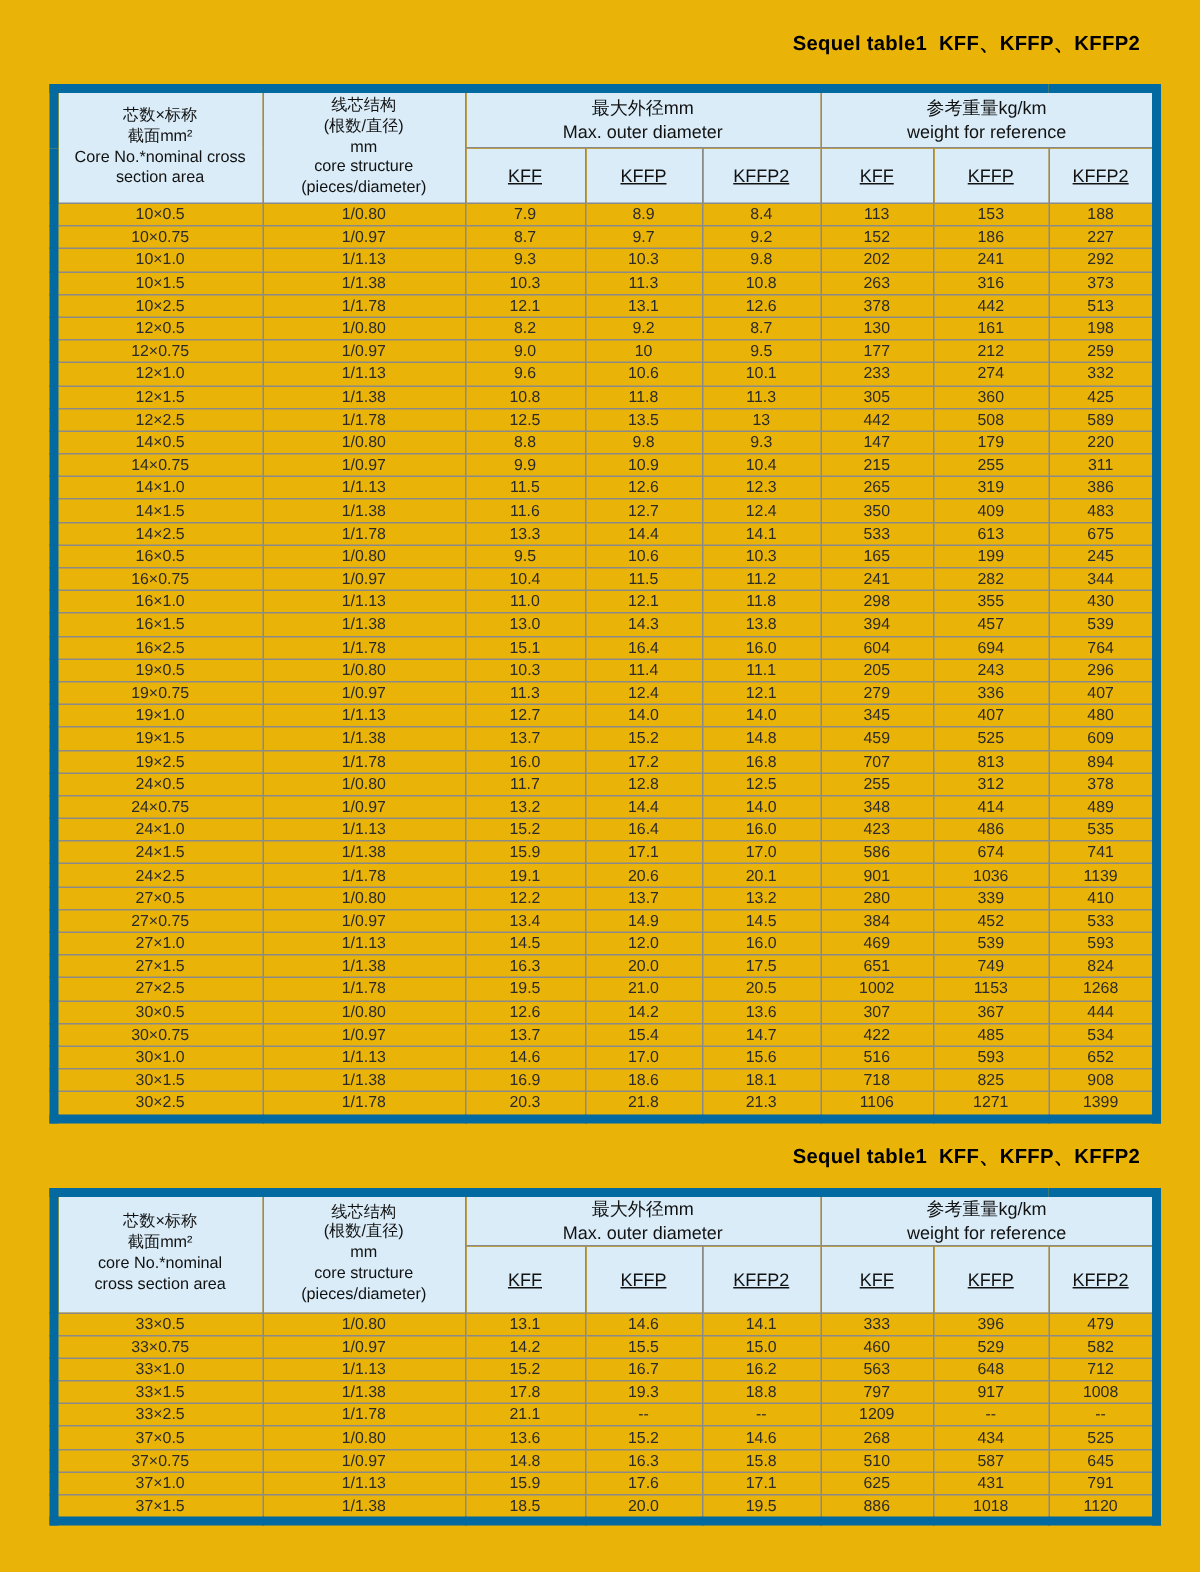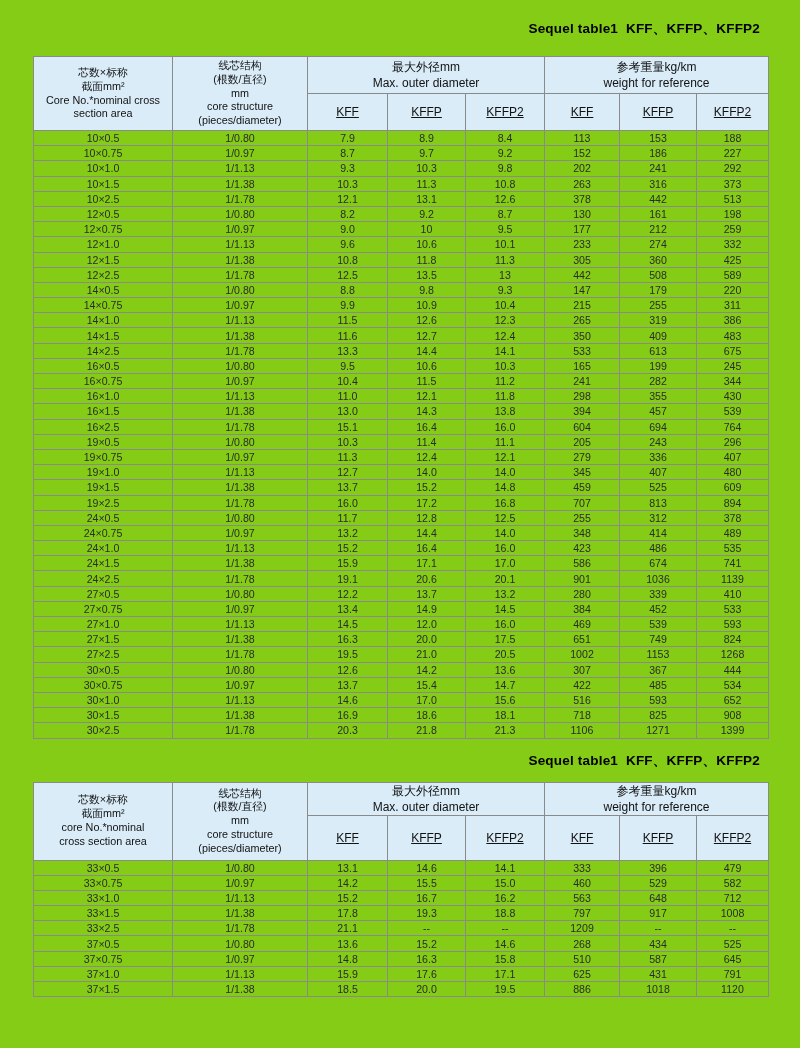--- a/index.html
+++ b/index.html
@@ -1,27 +1,27 @@
 <!DOCTYPE html>
 <html style="--header-bg: #d9ecf8; --border-col: #8a8a8a;"><head>
 <meta charset="utf-8">
 <style>
   html,body { margin:0; padding:0; background:#ffffff; }
   body { font-family:"Liberation Sans", sans-serif; }
-  .sheet { width:800px; height:1048px; position:relative; box-sizing:border-box; padding-top:20px; background:#84cc16; overflow:hidden; }
+  .sheet { width:800px; height:1048px; position:relative; box-sizing:border-box; padding-top:20px; background:#eab308; overflow:hidden; }
 
   .table-title {
     width:767px; box-sizing:border-box; padding-right:7px;
     text-align:right; font-weight:bold; font-size:13.5px; color:#000;
     white-space:pre; letter-spacing:0.2px;
   }
 
   table.spec {
     border-collapse:collapse; margin-left:33px; table-layout:fixed;
-    border:1px solid #0369a1;
+    border:6px solid #0369a1;
   }
   table.spec th, table.spec td {
     border:1px solid var(--border-col, #8a8a8a);
     text-align:center; vertical-align:middle; padding:0; overflow:hidden;
   }
   table.spec thead th {
     background:var(--header-bg, #d9ecf8);
     font-weight:normal; color:#121212;
   }
   .hdr      { font-size:10.8px; line-height:13.8px; white-space:pre-line; }

